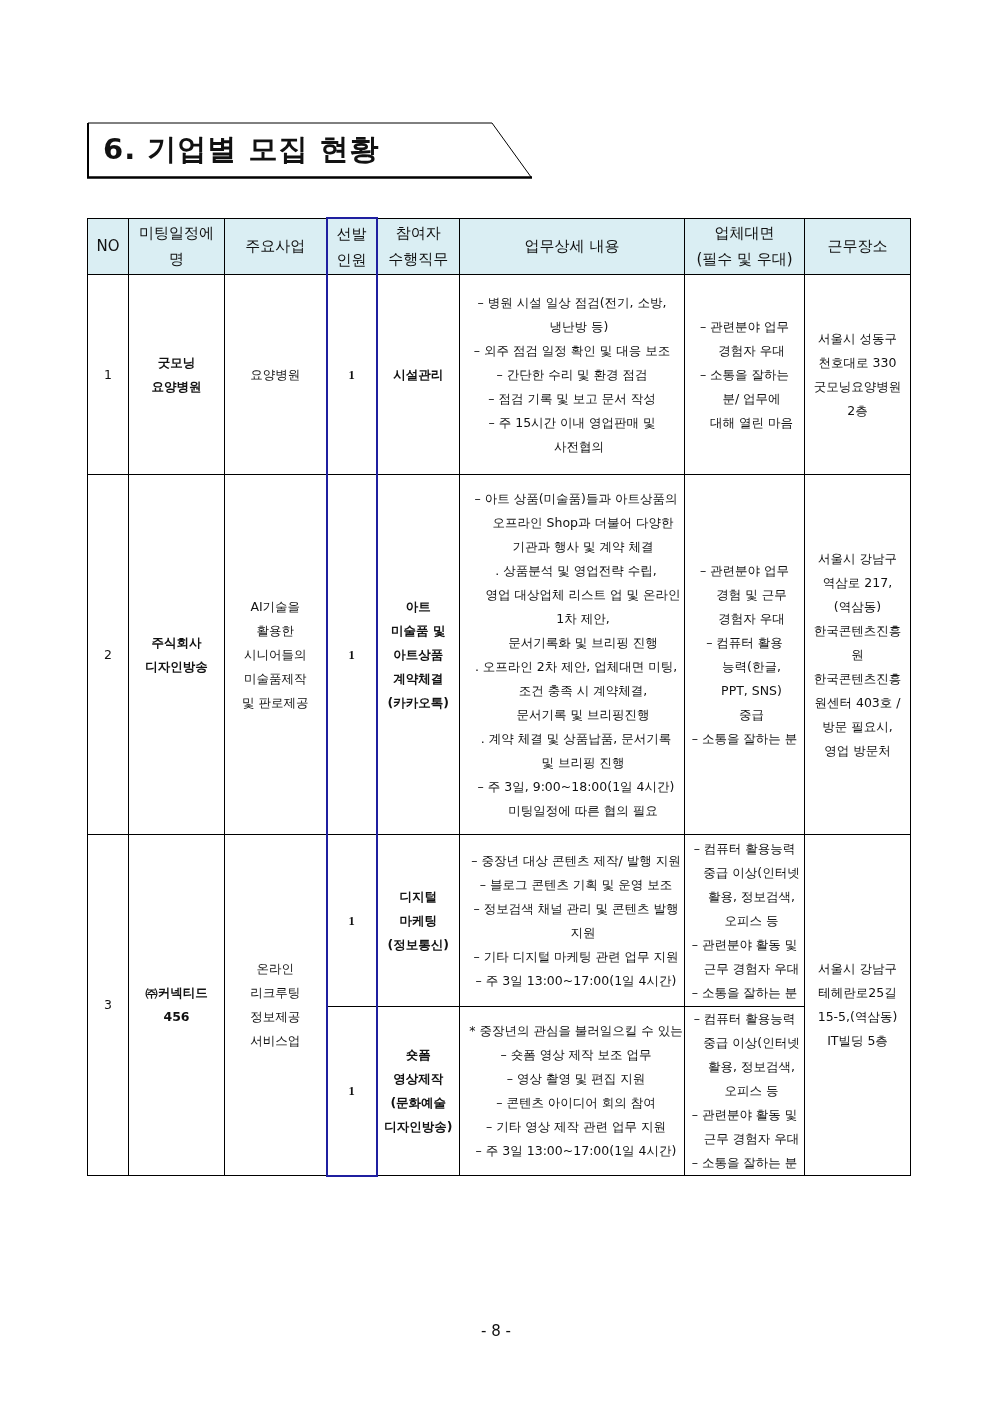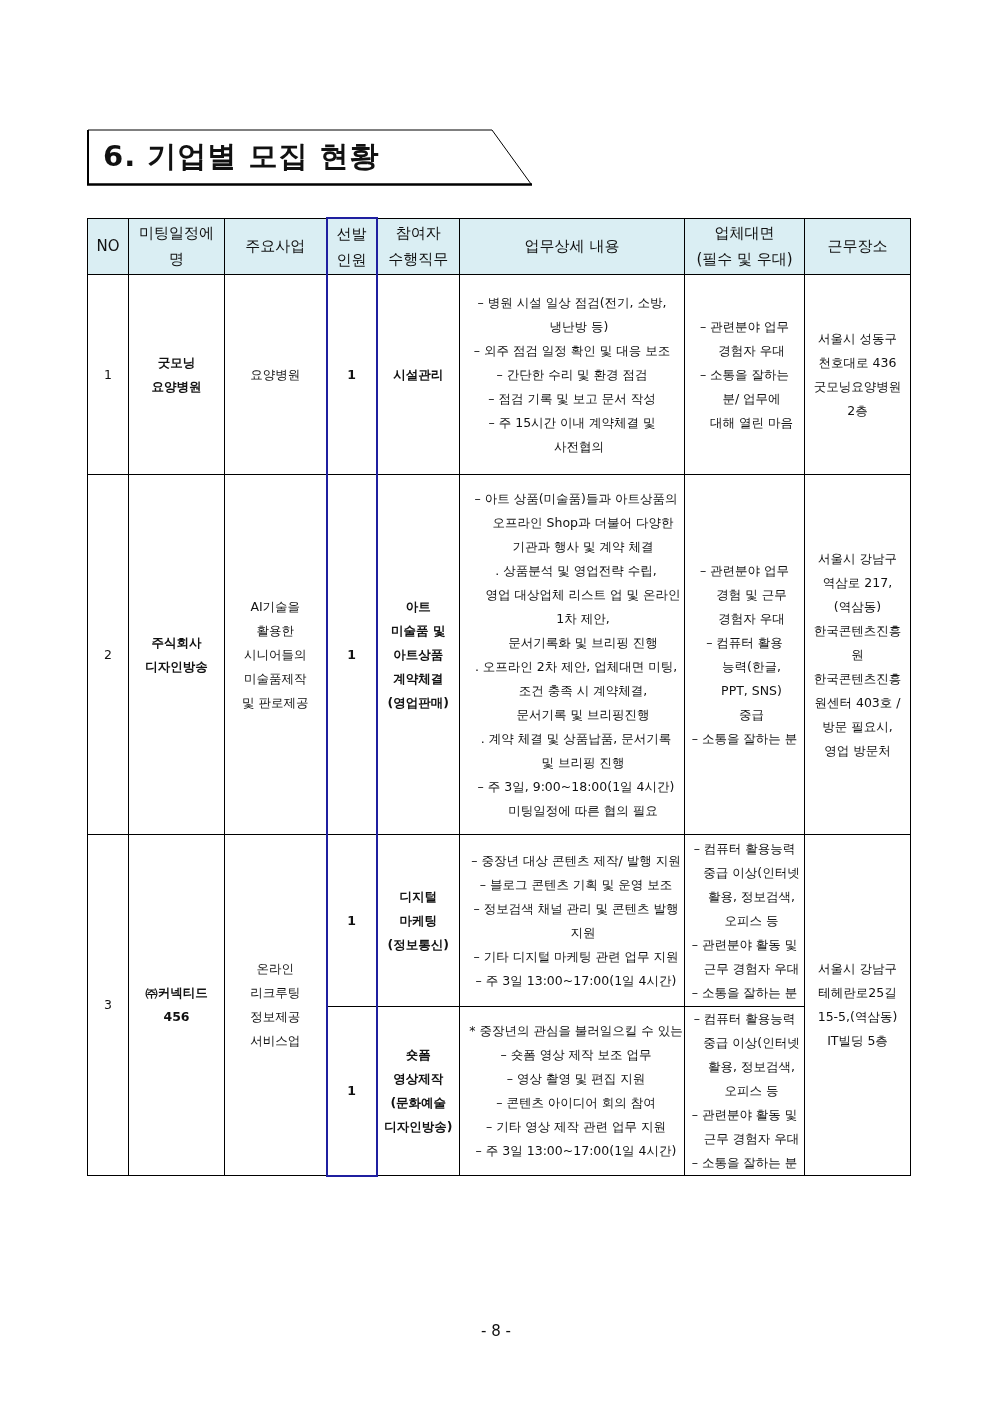--- a/index.html
+++ b/index.html
@@ -1,27 +1,27 @@
 <!DOCTYPE html>
 <html><head>
 <meta charset="utf-8">
 <style>
   html, body { margin: 0; padding: 0; background: #ffffff; }
   body { width: 992px; height: 1403px; position: relative; font-family: "DejaVu Sans", sans-serif; color: #111; }
-  .title-box { position: absolute; left: 87px; top: 129px; width: 444px; height: 73px; }
+  .title-box { position: absolute; left: 87px; top: 122px; width: 444px; height: 73px; }
   .title-box svg { position: absolute; left: 0; top: 0; }
   .title-text { position: absolute; left: 16px; top: 8px; font-size: 29px; font-weight: bold; letter-spacing: 1px; font-family: "DejaVu Sans", sans-serif; }
   table.recruit { position: absolute; left: 87px; top: 217px; border-collapse: collapse; table-layout: fixed; width: 823px; }
   table.recruit th, table.recruit td { border: 1px solid #000; text-align: center; vertical-align: middle; padding: 0; }
   table.recruit th { background: #daeef3; font-weight: normal; font-size: 15px; line-height: 26px; height: 55px; }
   table.recruit td { font-size: 12.5px; line-height: 24px; margin-top: 40px; }
   .bold { font-weight: bold; }
   .num { font-size: 15px; font-weight: bold; }
   .blue-l { border-left: 2px solid #1f1fa0 !important; }
-  .blue-r { border-right: 2px solid #1f1fa0 !important; }
+  .blue-r { border-right: 2px solid #1f1fa0 !important; font-family: Liberation Serif, serif; }
   .blue-t { border-top: 2px solid #1f1fa0 !important; }
   .blue-b { border-bottom: 2px solid #1f1fa0 !important; }
   td.left { text-align: left; padding: 0 6px 0 10px; }
   .lines div { white-space: nowrap; }
   .ind { padding-left: 14px; }
   .page-num { position: absolute; top: 1322px; left: 0; width: 992px; text-align: center; font-size: 15px; }
 </style>
 </head>
 <body>
 
@@ -83,33 +83,33 @@
       <td class="num blue-l blue-r">1</td>
       <td class="bold">
           <div>시설관리</div>
         </td>
       <td class="left lines">
         <div>– 병원 시설 일상 점검(전기, 소방,</div>
         <div class="ind">냉난방 등)</div>
         <div>– 외주 점검 일정 확인 및 대응 보조</div>
         <div>– 간단한 수리 및 환경 점검</div>
         <div>– 점검 기록 및 보고 문서 작성</div>
-        <div>– 주 15시간 이내 계약체결 및</div>
+        <div>– 주 15시간 이내 영업판매 및</div>
         <div class="ind">사전협의</div>
       </td>
       <td class="left lines">
         <div>– 관련분야 업무</div>
         <div class="ind">경험자 우대</div>
         <div>– 소통을 잘하는</div>
         <div class="ind">분/ 업무에</div>
         <div class="ind">대해 열린 마음</div>
       </td>
       <td class="left lines">
         <div>서울시 성동구</div>
-        <div>천호대로 436</div>
+        <div>천호대로 330</div>
         <div>굿모닝요양병원</div>
         <div>2층</div>
       </td>
     </tr>
 
     <tr style="height:360px">
       <td>2</td>
       <td class="bold">
           <div>주식회사</div>
           <div>디자인방송</div>
@@ -120,21 +120,21 @@
         <div>시니어들의</div>
         <div>미술품제작</div>
         <div>및 판로제공</div>
       </td>
       <td class="num blue-l blue-r">1</td>
       <td class="bold">
         <div>아트</div>
         <div>미술품 및</div>
         <div>아트상품</div>
         <div>계약체결</div>
-        <div>(영업판매)</div>
+        <div>(카카오톡)</div>
       </td>
       <td class="left lines" style="padding-left:8px">
         <div>– 아트 상품(미술품)들과 아트상품의</div>
         <div class="ind">오프라인 Shop과 더불어 다양한</div>
         <div class="ind">기관과  행사 및 계약 체결</div>
         <div>. 상품분석 및 영업전략 수립,</div>
         <div class="ind">영업 대상업체 리스트 업 및 온라인</div>
         <div class="ind">1차 제안,</div>
         <div class="ind">문서기록화 및 브리핑 진행</div>
         <div>. 오프라인 2차 제안, 업체대면 미팅,</div>

